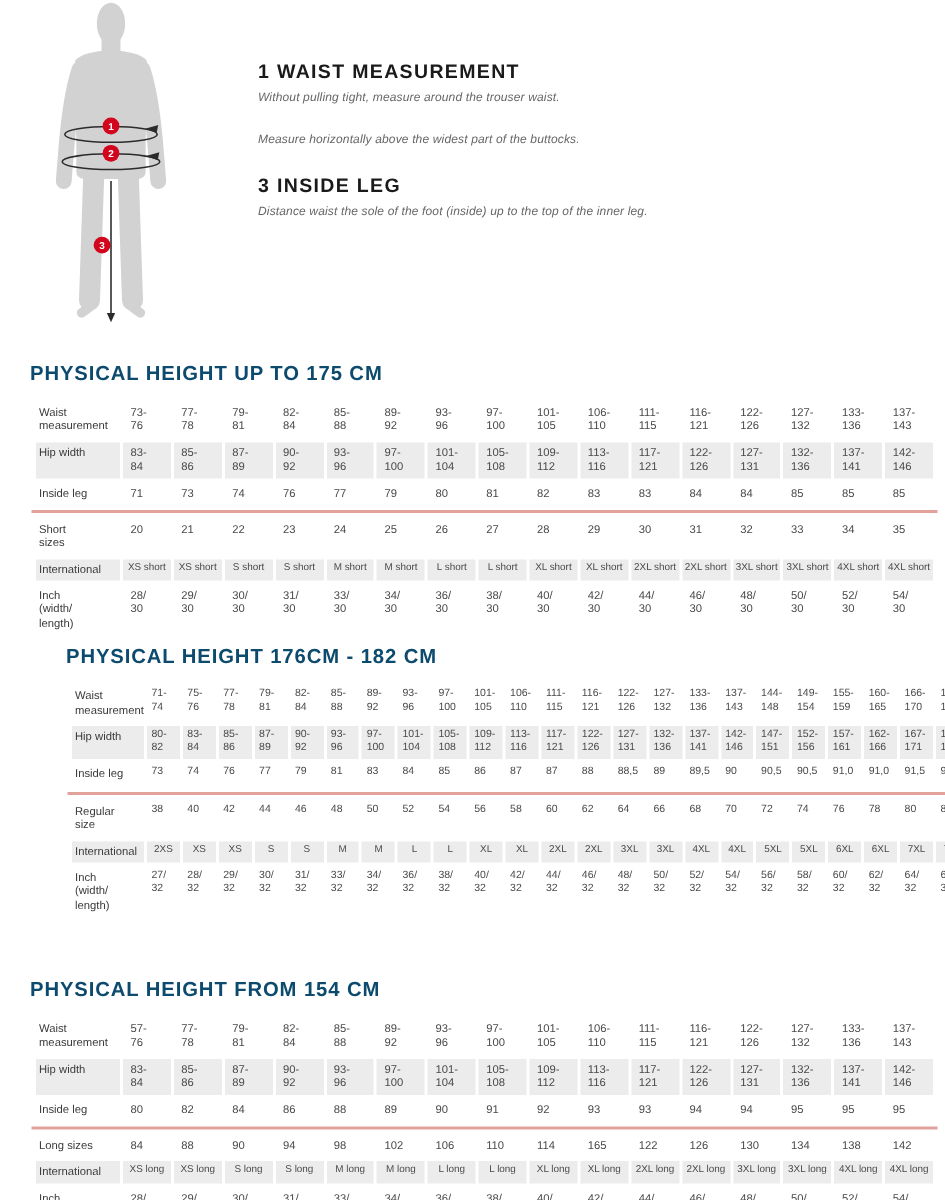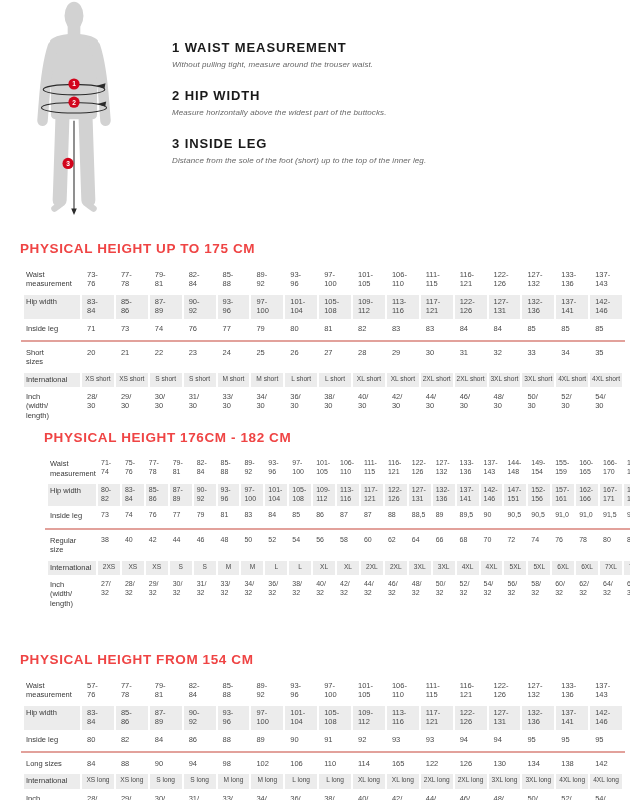--- a/index.html
+++ b/index.html
@@ -10,21 +10,21 @@
   
   .hero { position: relative; height: 241px; }
   .hero svg { position: absolute; left: 28px; top: 0; }
   .instructions { position: absolute; left: 172px; top: 40px; width: 440px; }
   .instr { margin: 0 0 19px 0; }
   .instr h3 { margin: 0 0 5px 0; font-size: 13px; font-weight: 700; letter-spacing: 0.9px; color: #1a1a1a; }
   .instr p { margin: 0; font-size: 8px; color: #666; letter-spacing: 0.1px; font-style: italic; }
 
   
   .sections { padding: 0 6px 0 20px; }
-  section h2 { margin: 0 0 9px 0; font-size: 13.5px; font-weight: 700; letter-spacing: 0.6px; color: #ef4444; }
+  section h2 { margin: 0 0 9px 0; font-size: 13.5px; font-weight: 700; letter-spacing: 0.6px; color: #0c4a6e; }
   .sec-1 { margin-bottom: 4px; }
   .sec-2 { margin-bottom: 38px; margin-left: 24px; }
 
   table { border-collapse: separate; border-spacing: 2px 3px; table-layout: fixed; width: 602px; margin-left: 2px; }
   th, td { vertical-align: top; white-space: pre-line; }
   th { width: 56px; text-align: left; font-weight: 400; font-size: 7.5px; line-height: 1.25; color: #3a3a3a; padding: 2px 2px 3px 2px; }
   td { text-align: left; font-size: 7.5px; line-height: 1.25; color: #4a4a4a; padding: 2px 2px 3px 5px; }
   .cols23 th { width: 48px; }
   .cols23 td { font-size: 7px; padding: 2px 1px 3px 3px; }
   tr.shaded th, tr.shaded td { background: #ececec; }
@@ -71,26 +71,25 @@
         <text x="113" y="474" fill="#ffffff">3</text>
       </g>
     </svg>
 
     <div class="instructions">
       <div class="instr">
         <h3>1 WAIST MEASUREMENT</h3>
         <p>Without pulling tight, measure around the trouser waist.</p>
       </div>
       <div class="instr">
-        <h3>2 HIP WIDTH</h3>
         <p>Measure horizontally above the widest part of the buttocks.</p>
       </div>
       <div class="instr">
         <h3>3 INSIDE LEG</h3>
-        <p>Distance from the sole of the foot (short) up to the top of the inner leg.</p>
+        <p>Distance waist the sole of the foot (inside) up to the top of the inner leg.</p>
       </div>
     </div>
   </div>
 
   <div class="sections">
 
     <section class="sec-1">
       <h2>PHYSICAL HEIGHT UP TO 175 CM</h2>
       <table class="cols16">
         <tbody>

